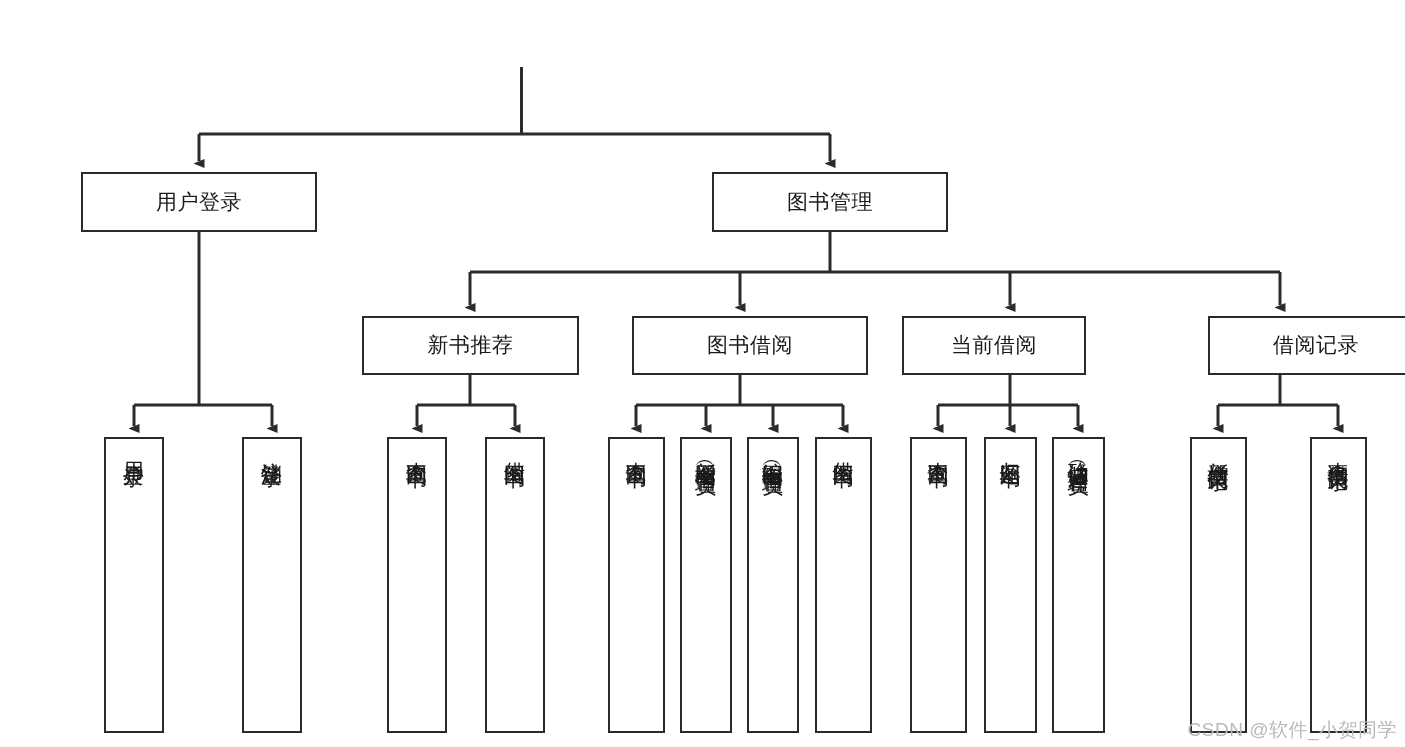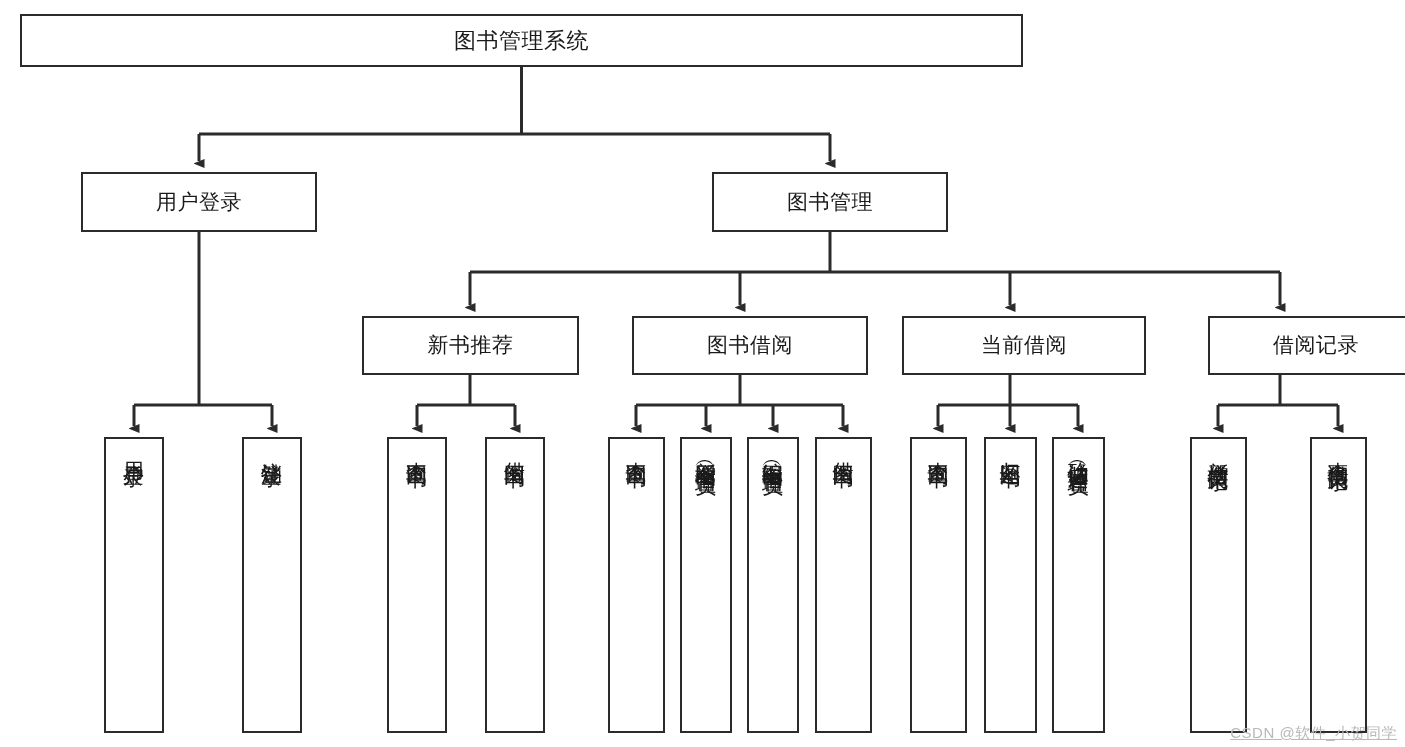--- a/index.html
+++ b/index.html
@@ -66,25 +66,24 @@
     font-size: 21px;
     line-height: 1.0;
     letter-spacing: 2px;
     white-space: nowrap;
     transform: none;
   }
   .watermark {
     position: absolute;
     right: 8px;
     bottom: 4px;
-    font-size: 15px;
+    font-size: 19px;
     color: #b9b9b9;
     white-space: nowrap;
     letter-spacing: 0.5px;
-    text-decoration: underline;
   }
 </style>
 </head>
 <body>
 
 <div id="diagram-root">
 
   <svg class="connectors" viewBox="0 0 1405 747" xmlns="http://www.w3.org/2000/svg">
     <defs>
       <marker id="arrow" markerWidth="10" markerHeight="11" refX="2" refY="5.5" orient="auto" markerUnits="userSpaceOnUse">
@@ -130,38 +129,35 @@
       <path d="M1010,405 L1010,426" marker-end="url(#arrow)"></path>
       <path d="M1078,405 L1078,426" marker-end="url(#arrow)"></path>
 
       <path d="M1280,375 L1280,405"></path>
       <path d="M1218,405 L1338,405"></path>
       <path d="M1218,405 L1218,426" marker-end="url(#arrow)"></path>
       <path d="M1338,405 L1338,426" marker-end="url(#arrow)"></path>
     </g>
   </svg>
 
-  <div class="node horiz root" style="left:20px; top:14px; width:1003px; height:53px;">
-    <span class="label">图书管理系统</span>
-  </div>
 
   <div class="node horiz" style="left:81px; top:172px; width:236px; height:60px;">
     <span class="label">用户登录</span>
   </div>
   <div class="node horiz" style="left:712px; top:172px; width:236px; height:60px;">
     <span class="label">图书管理</span>
   </div>
 
   <div class="node horiz" style="left:362px; top:316px; width:217px; height:59px;">
     <span class="label">新书推荐</span>
   </div>
   <div class="node horiz" style="left:632px; top:316px; width:236px; height:59px;">
     <span class="label">图书借阅</span>
   </div>
-  <div class="node horiz" style="left:902px; top:316px; width:244px; height:59px;">
+  <div class="node horiz" style="left:902px; top:316px; width:184px; height:59px;">
     <span class="label">当前借阅</span>
   </div>
   <div class="node horiz" style="left:1208px; top:316px; width:216px; height:59px;">
     <span class="label">借阅记录</span>
   </div>
 
   <div class="node vert" style="left:104px; top:437px; width:60px; height:296px;">
     <span class="label">用户登录</span>
   </div>
   <div class="node vert" style="left:242px; top:437px; width:60px; height:296px;">

